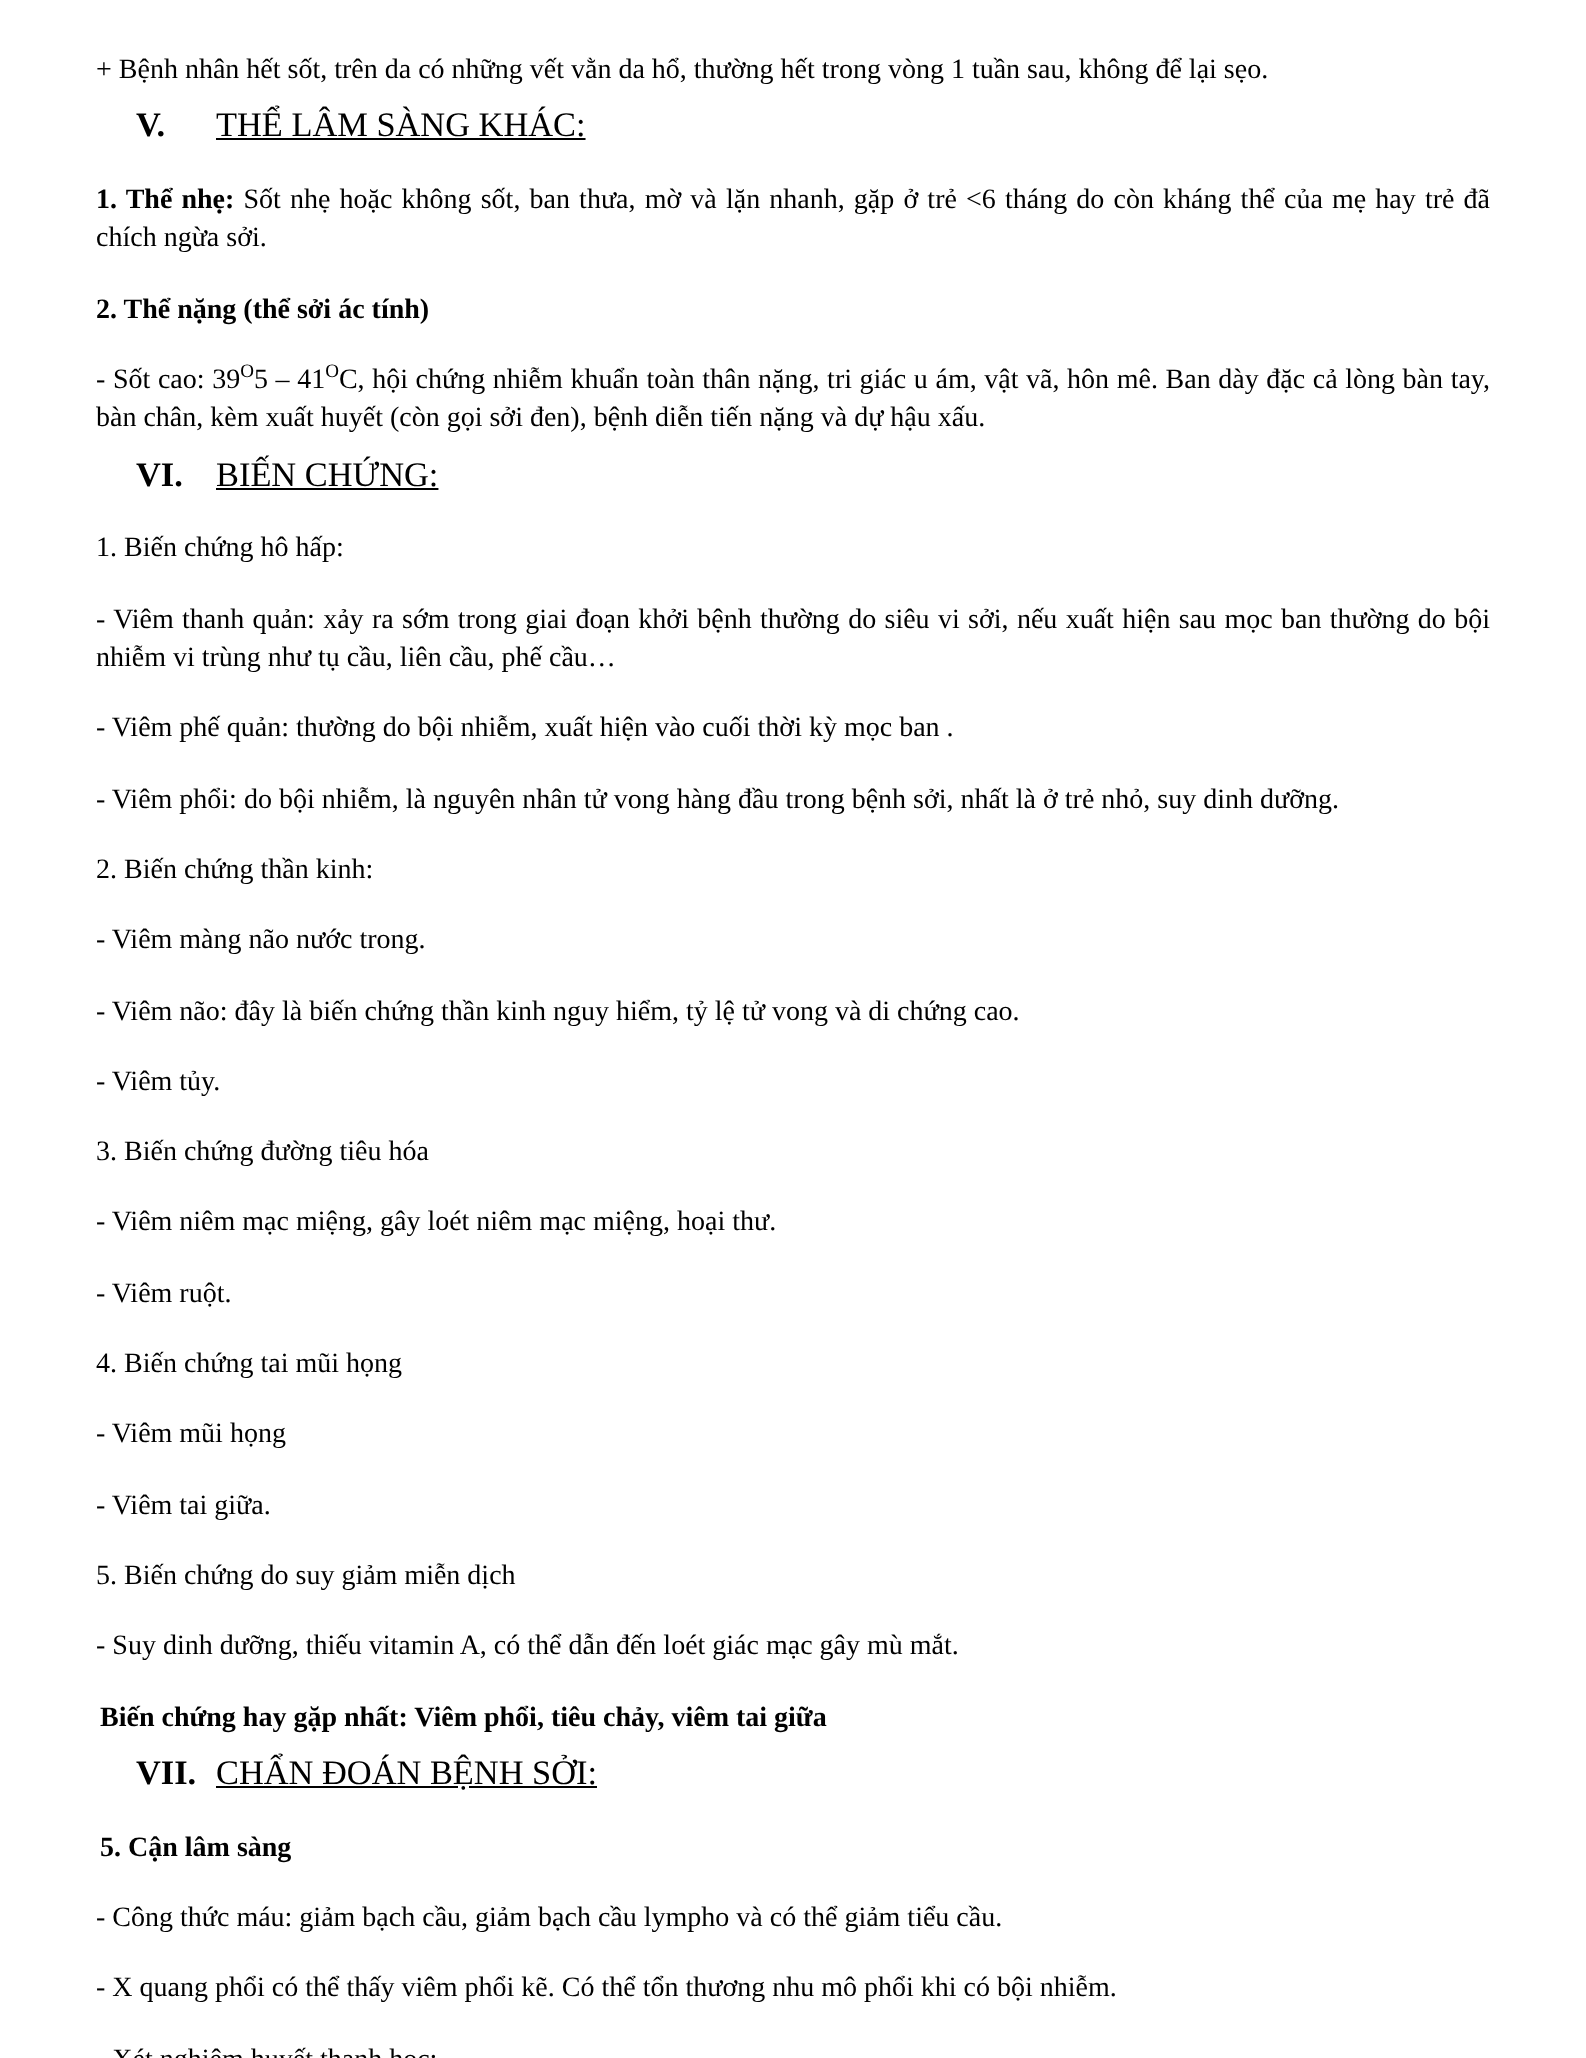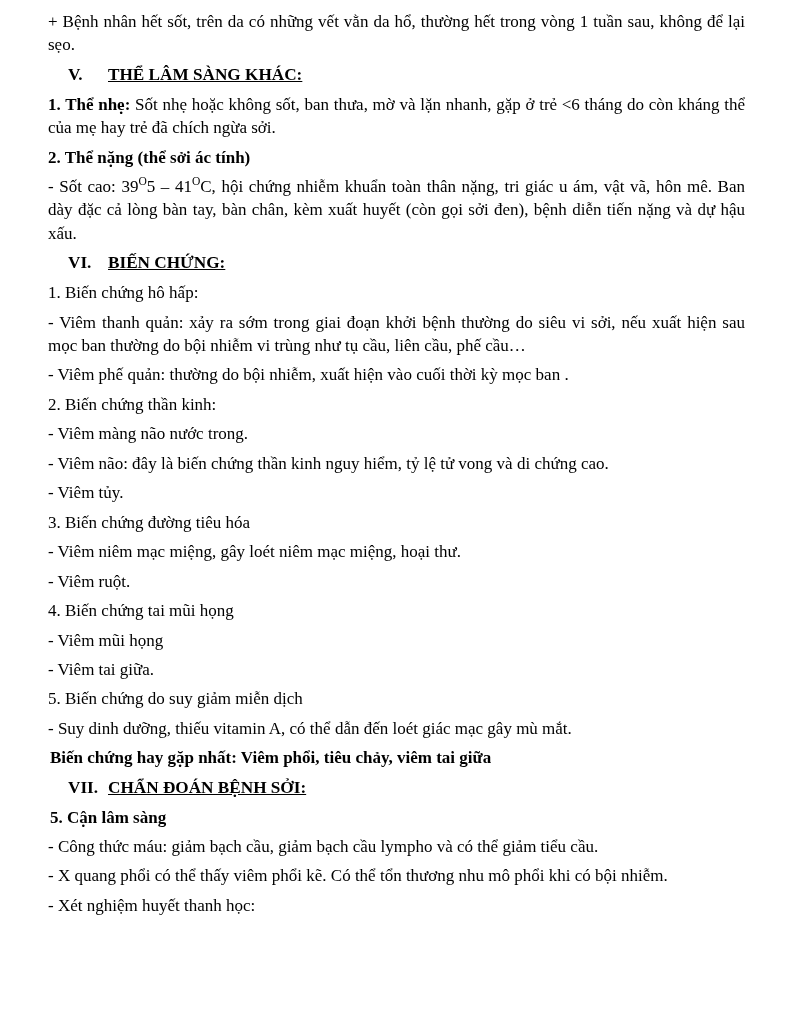--- a/index.html
+++ b/index.html
@@ -14,44 +14,44 @@
     color: #000000;
   }
   .page {
     width: 793px;
     min-height: 1029px;
     box-sizing: border-box;
     padding: 10px 48px 10px 48px;
     background: #ffffff;
   }
   .blk {
-    font-size: 17px;
+    font-size: 14px;
     line-height: 1.38;
-    margin: 0 0 6px 0;
+    margin: 16px 0 6px 0;
     text-align: justify;
     text-justify: inter-word;
   }
   .bold { font-weight: bold; }
   .heading-num {
     display: flex;
     align-items: baseline;
     margin: 0 0 6px 0;
     font-size: 17.2px;
     line-height: 1.38;
   }
   .heading-num .num {
     font-weight: bold;
     width: 46px;
     flex: 0 0 46px;
     text-align: left;
     padding-left: 20px;
     box-sizing: border-box;
   }
   .heading-num .ttl {
-    font-weight: bold;
+    font-weight: normal;
     text-decoration: underline;
     padding-left: 14px;
   }
   .sub-u {
   }
   sup {
     font-size: 0.68em;
     vertical-align: super;
     line-height: 0;
   }
@@ -80,20 +80,21 @@
 
   <div class="heading-num">
     <span class="num">VI.</span>
     <span class="ttl">BIẾN CHỨNG:</span>
   </div>
 
 
   <p class="blk sub-u">1. Biến chứng hô hấp:</p>
   <p class="blk">- Viêm thanh quản: xảy ra sớm trong giai đoạn khởi bệnh thường do siêu vi sởi, nếu xuất hiện sau mọc ban thường do bội nhiễm vi trùng như tụ cầu, liên cầu, phế cầu…</p>
   <p class="blk">- Viêm phế quản: thường do bội nhiễm, xuất hiện vào cuối thời kỳ mọc ban .</p>
+  <p class="blk">- Viêm phổi: do bội nhiễm, là nguyên nhân tử vong hàng đầu trong bệnh sởi, nhất là ở trẻ nhỏ, suy dinh dưỡng.</p>
 
   <p class="blk sub-u">2. Biến chứng thần kinh:</p>
   <p class="blk">- Viêm màng não nước trong.</p>
   <p class="blk">- Viêm não: đây là biến chứng thần kinh nguy hiểm, tỷ lệ tử vong và di chứng cao.</p>
   <p class="blk">- Viêm tủy.</p>
 
   <p class="blk sub-u">3. Biến chứng đường tiêu hóa</p>
   <p class="blk">- Viêm niêm mạc miệng, gây loét niêm mạc miệng, hoại thư.</p>
   <p class="blk">- Viêm ruột.</p>
 

